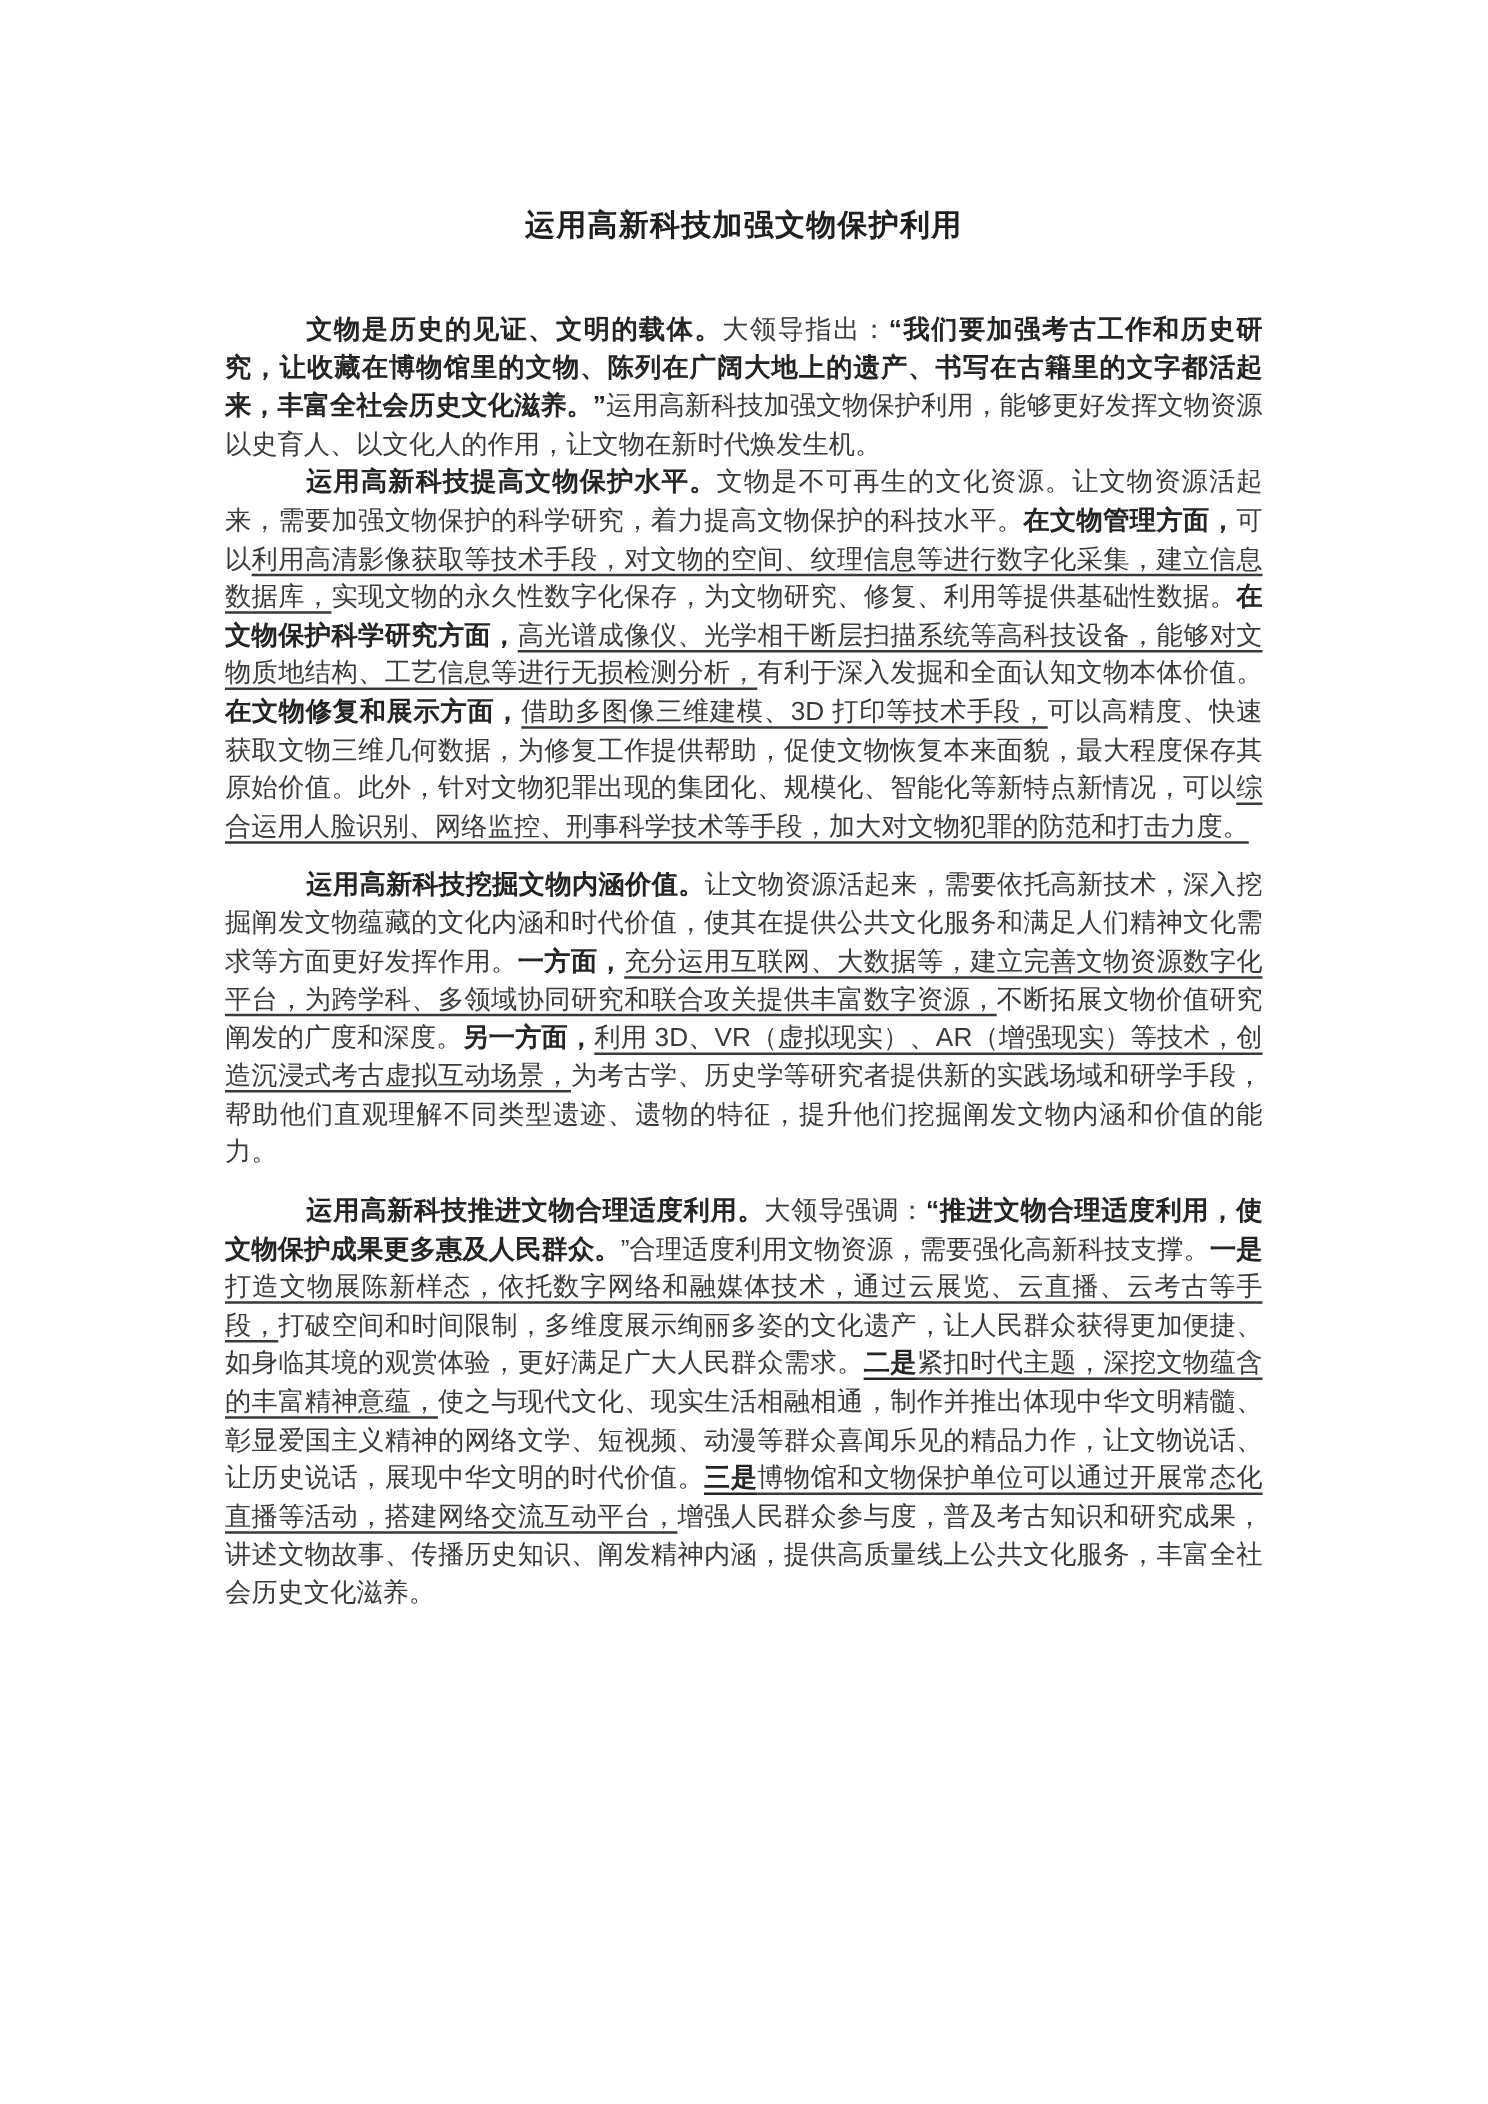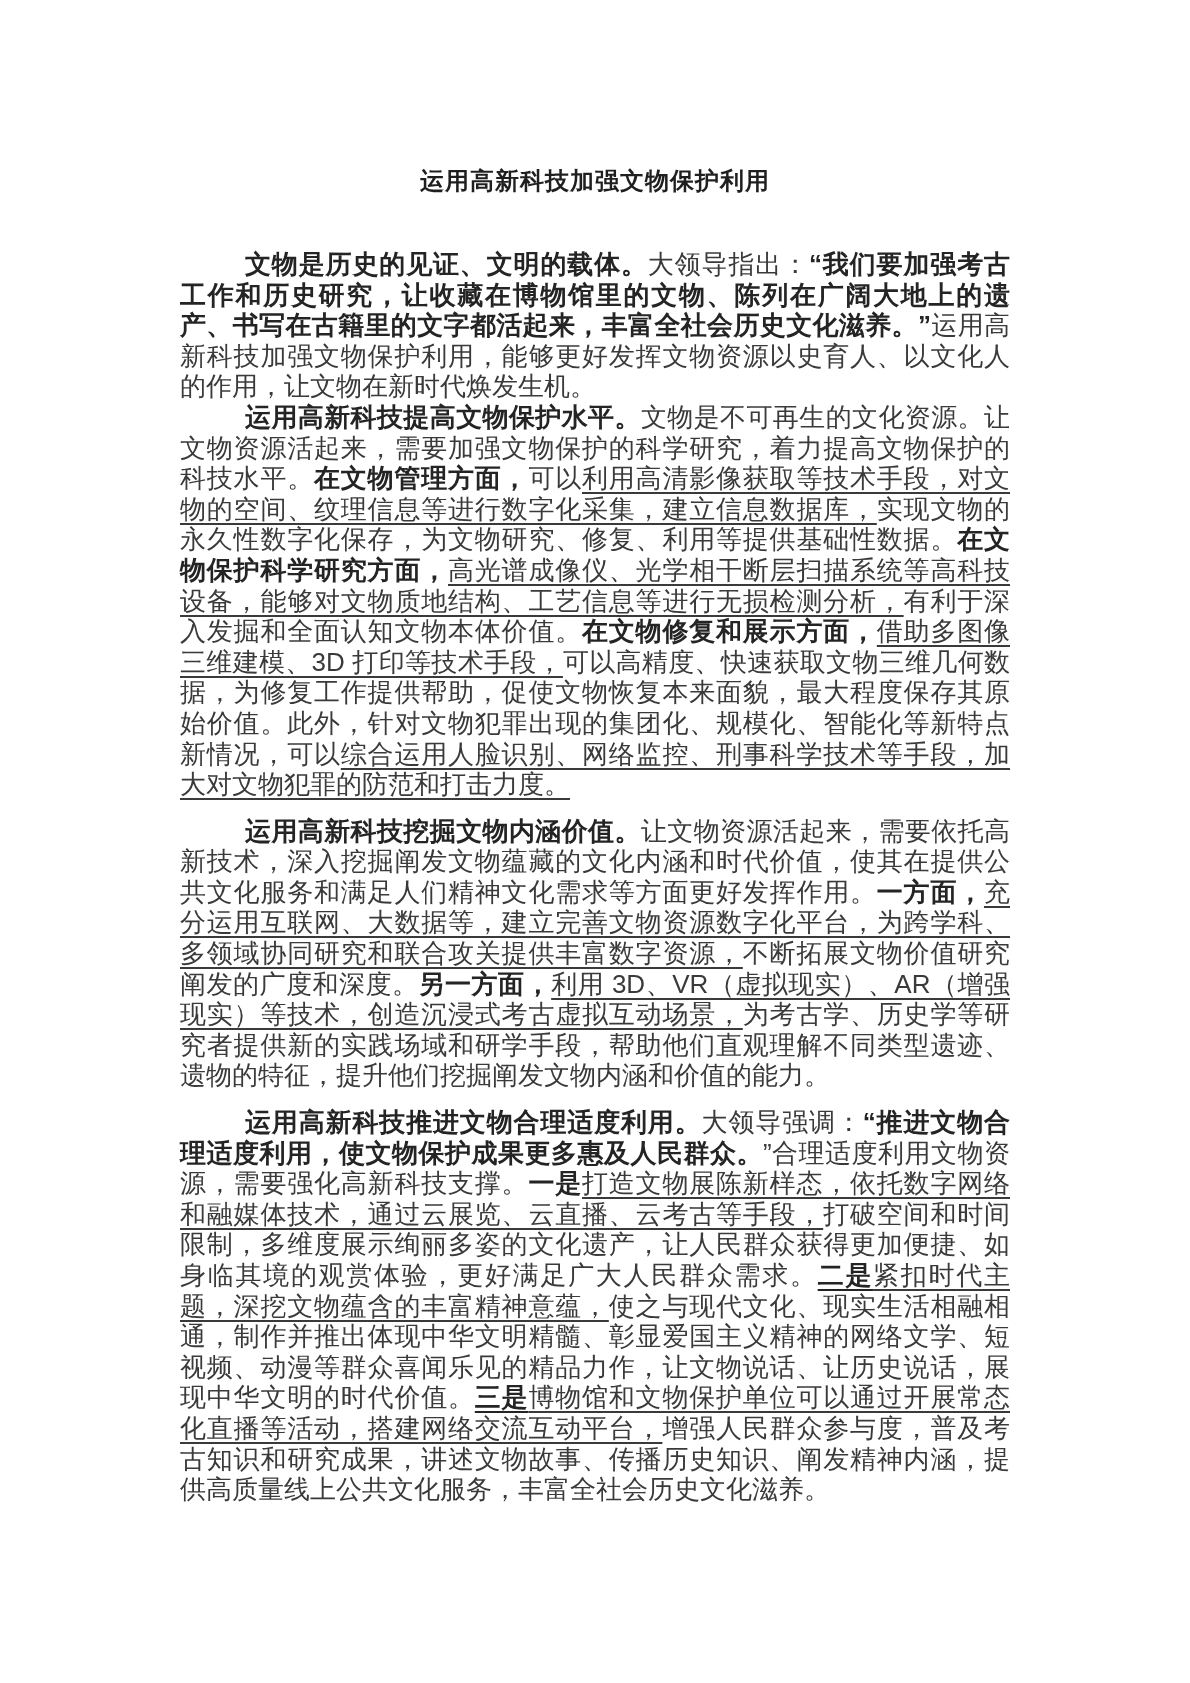--- a/index.html
+++ b/index.html
@@ -23,21 +23,21 @@
   .doc-title {
     font-size: 24px;
     line-height: 36px;
     font-weight: 700;
     text-align: center;
     color: #1f1f1f;
     margin: 0 0 50px 0;
     letter-spacing: 1px;
   }
   .para {
-    font-size: 26px;
+    font-size: 21px;
     line-height: 30.6px;
     text-align: justify;
     text-indent: 65px;
     margin: 0;
     color: #3a3a3a;
   }
   .para.gap-before {
     margin-top: 16px;
   }
   .run-normal {

